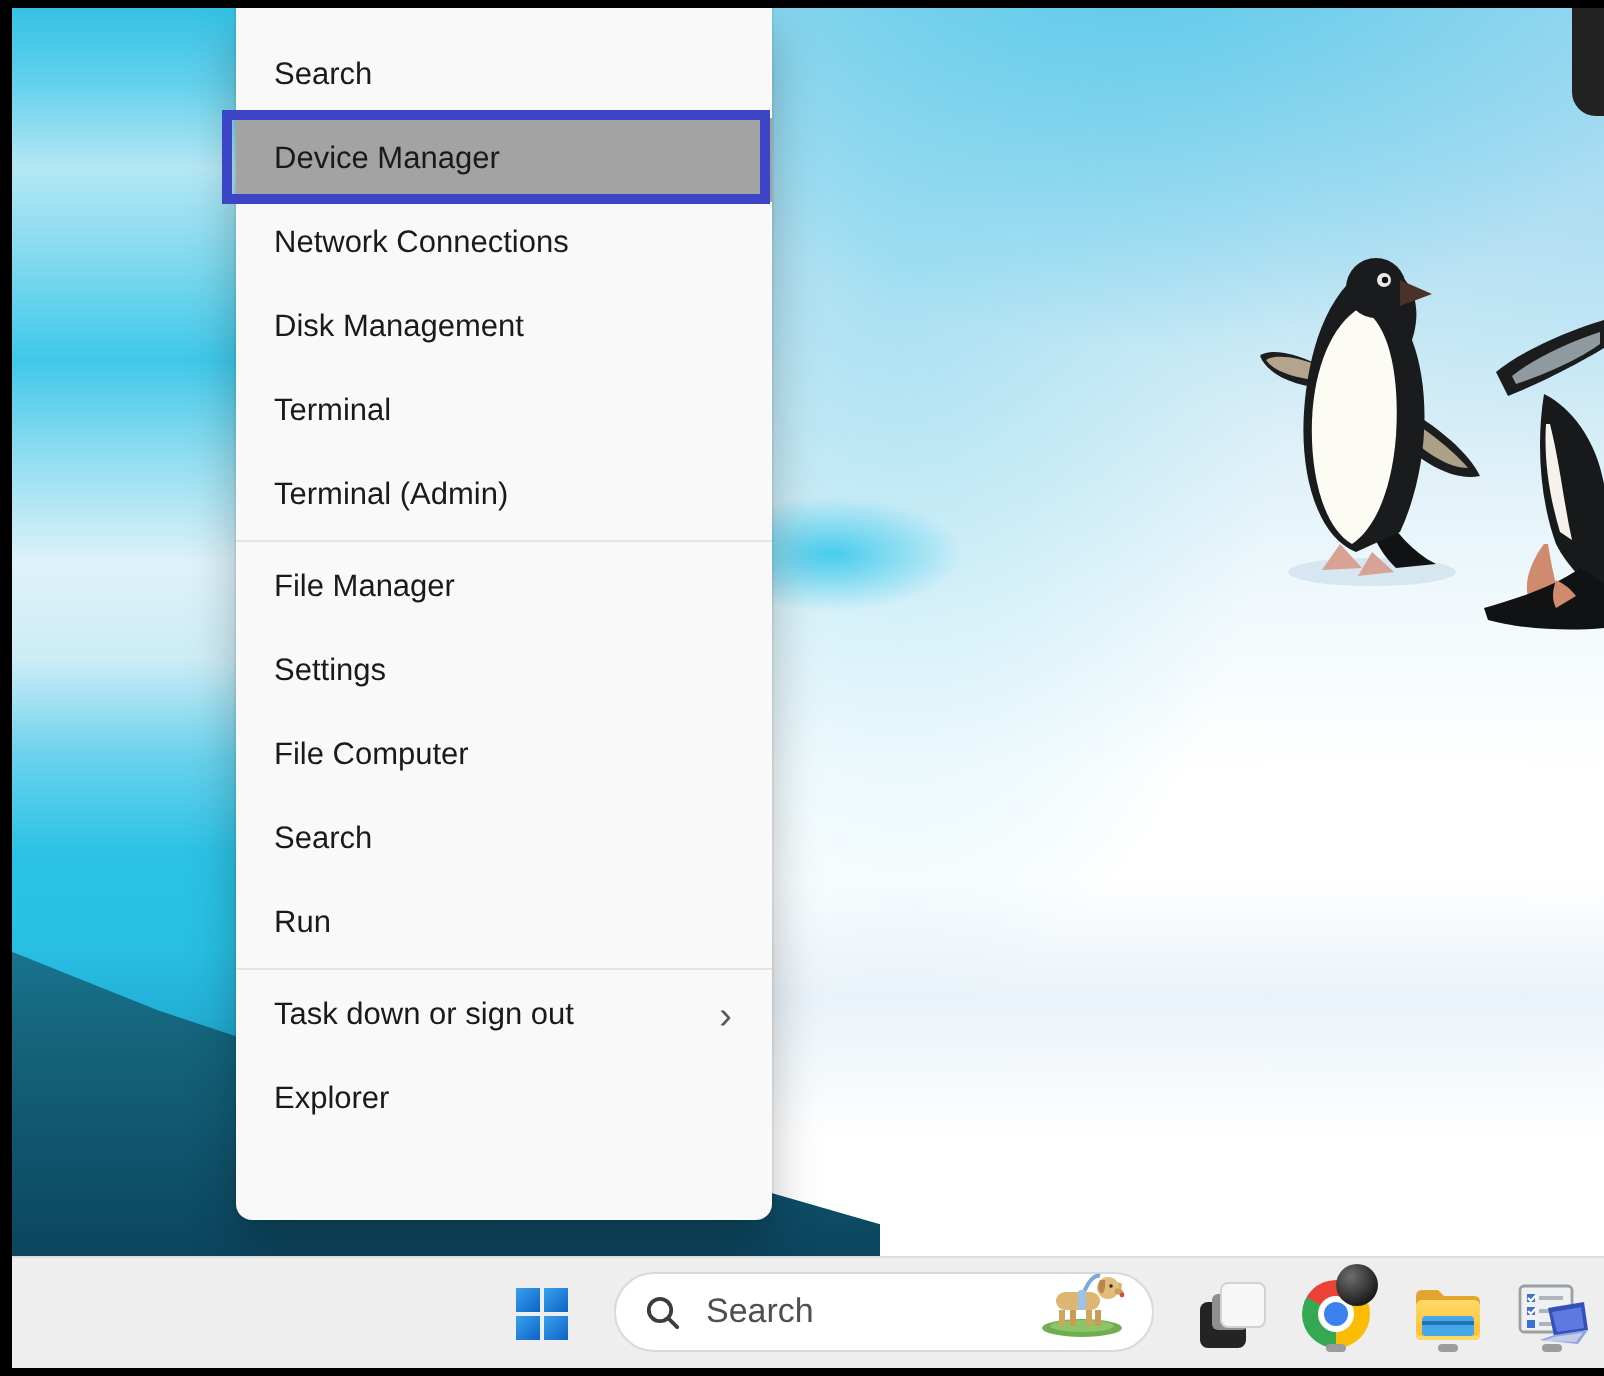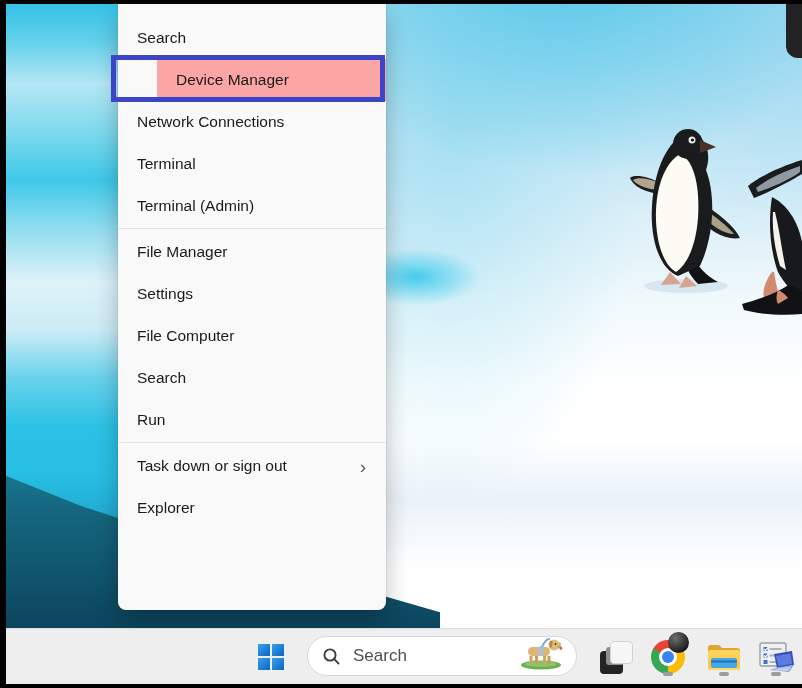--- a/index.html
+++ b/index.html
@@ -52,21 +52,21 @@
     position:absolute;left:118px;top:4px;width:268px;height:606px;
     background:#f9f9f9;border-radius:0 0 8px 8px;
     box-shadow:0 12px 24px rgba(0,0,0,.25), 0 0 0 1px rgba(0,0,0,.05);
     z-index:10;display:flex;flex-direction:column;padding-top:13px;box-sizing:border-box;
   }
   .mi{
     height:42px;flex:0 0 42px;display:flex;align-items:center;
     padding:0 20px 0 19px;font-size:15.5px;color:#1a1a1a;cursor:default;
     justify-content:space-between;
   }
-  .mi.active{background:#fca5a5;margin-left:39px;}
+  .mi.active{background:#a3a3a3;}
   .mi .chev{color:#5a5a5a;font-size:19px;line-height:1;}
   .sep{height:1px;background:#e5e5e5;margin:1px 0 2px 0;flex:0 0 1px;}
   .annotation{
     position:absolute;left:111px;top:55px;width:264px;height:37px;
     border:5px solid #3c45c6;z-index:40;pointer-events:none;
   }
   
   .taskbar{
     position:absolute;left:0;top:628px;width:802px;height:56px;
     background:#eeeeee;border-top:1px solid rgba(0,0,0,.07);
@@ -145,20 +145,23 @@
 
   <div class="menu">
     <div class="mi">
         <span>Search</span>
       </div>
     <div class="mi active">
         <span>Device Manager</span>
       </div>
     <div class="mi">
         <span>Network Connections</span>
+      </div>
+    <div class="mi">
+        <span>Disk Management</span>
       </div>
     <div class="mi">
         <span>Terminal</span>
       </div>
     <div class="mi">
         <span>Terminal (Admin)</span>
       </div>
     <div class="sep"></div>
     <div class="mi">
         <span>File Manager</span>

